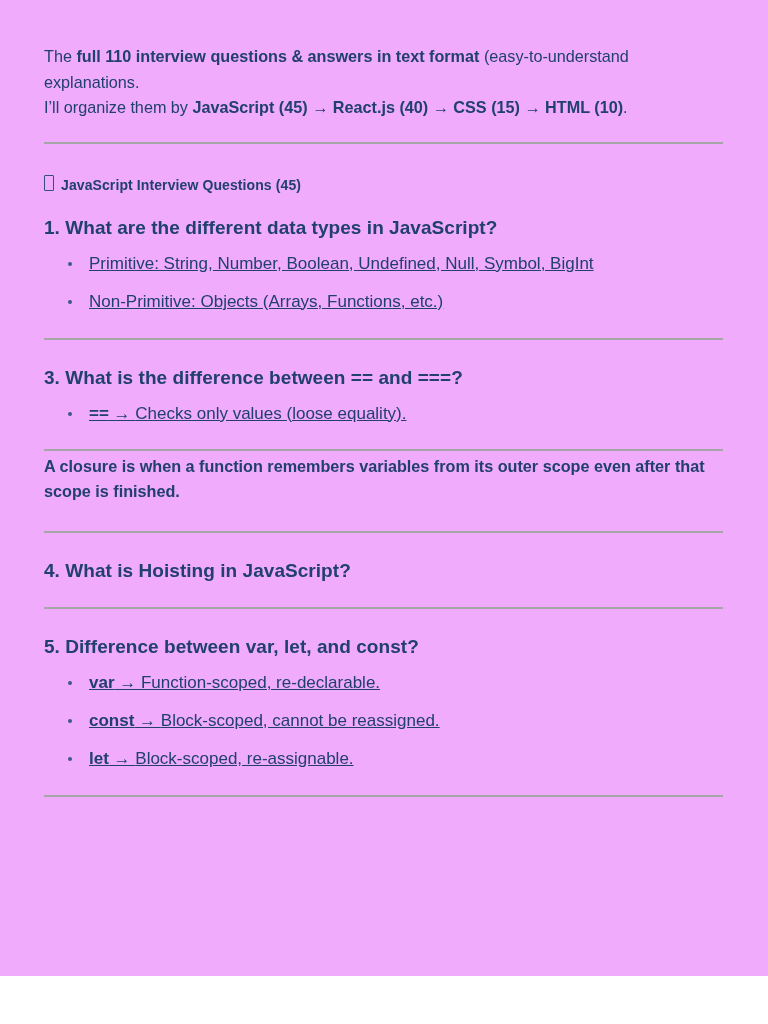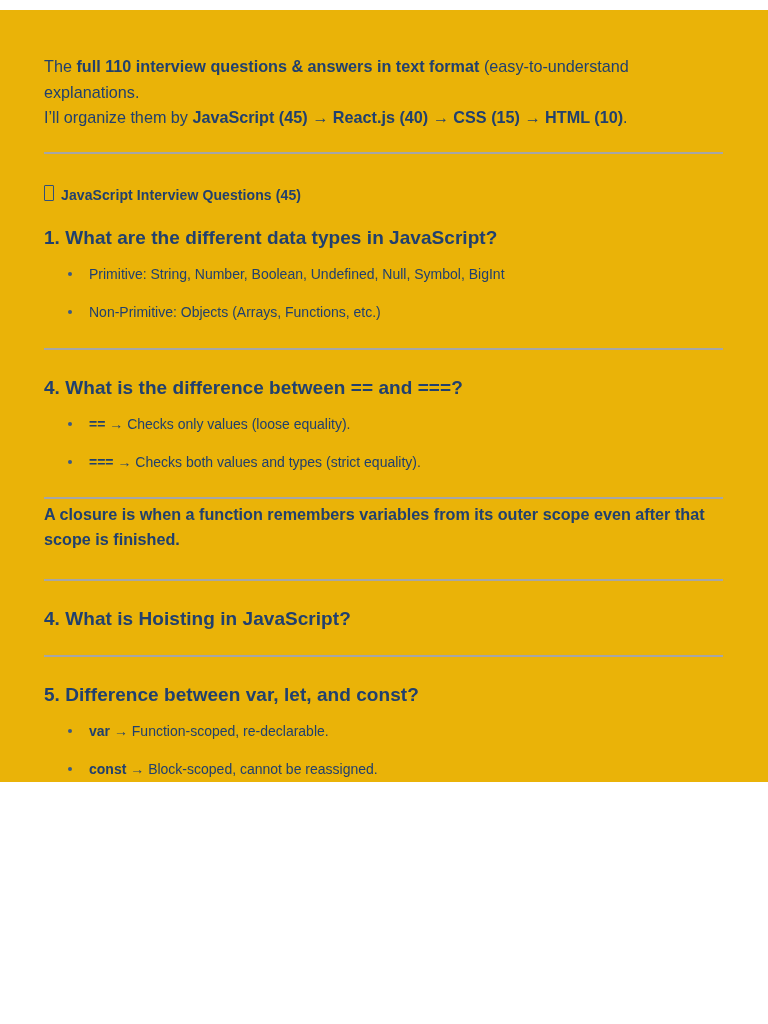--- a/index.html
+++ b/index.html
@@ -10,26 +10,25 @@
   body {
     width: 768px;
     height: 1024px;
     font-family: "Liberation Sans", sans-serif;
     color: #21406e;
     -webkit-font-smoothing: antialiased;
   }
   .page {
     position: relative;
     width: 768px;
-    height: 772px;
-    background: #eab308;
+    height: 976px;
+    background: #f0abfc;
     box-sizing: border-box;
     padding: 44px 45px 0 44px;
     overflow: hidden;
-    margin-top: 10px;
   }
   .doc-body {
     width: 679px;
   }
 
   
   .intro {
     font-size: 16.2px;
     line-height: 25.5px;
     color: #21406e;
@@ -104,25 +103,26 @@
   
   ul.bullets {
     list-style: none;
     margin: 0;
     padding: 0;
     padding-top: 14px;
   }
   ul.bullets li {
     position: relative;
     padding-left: 45px;
-    font-size: 14px;
+    font-size: 17px;
     line-height: 22px;
     font-weight: 400;
     color: #21406e;
     margin-bottom: 16px;
+    text-decoration: underline;
   }
   ul.bullets li:last-child { margin-bottom: 0; }
   ul.bullets li::before {
     content: "";
     position: absolute;
     left: 24px;
     top: 9px;
     width: 4px;
     height: 4px;
     border-radius: 50%;
@@ -151,24 +151,23 @@
     <h2 class="section-head"><span class="tofu"></span><span>JavaScript Interview Questions (45)</span></h2>
 
     <h3 class="q-head first">1. What are the different data types in JavaScript?</h3>
     <ul class="bullets">
       <li><span>Primitive: String, Number, Boolean, Undefined, Null, Symbol, BigInt</span></li>
       <li><span>Non-Primitive: Objects (Arrays, Functions, etc.)</span></li>
     </ul>
 
     <hr class="rule r-1">
 
-    <h3 class="q-head after-rule"><span>4. What is the difference between </span><span class="code">==</span><span> and </span><span class="code">===</span><span>?</span></h3>
+    <h3 class="q-head after-rule"><span>3. What is the difference between </span><span class="code">==</span><span> and </span><span class="code">===</span><span>?</span></h3>
     <ul class="bullets">
       <li><span class="code">==</span><span class="arrow"> → </span><span>Checks only values (loose equality).</span></li>
-      <li><span class="code">===</span><span class="arrow"> → </span><span>Checks both values and types (strict equality).</span></li>
     </ul>
 
     <hr class="rule r-2">
 
     <p class="answer">A closure is when a function remembers variables from its outer scope even after that scope is finished.</p>
 
     <hr class="rule r-3">
 
     <h3 class="q-head after-rule">4. What is Hoisting in JavaScript?</h3>
 

